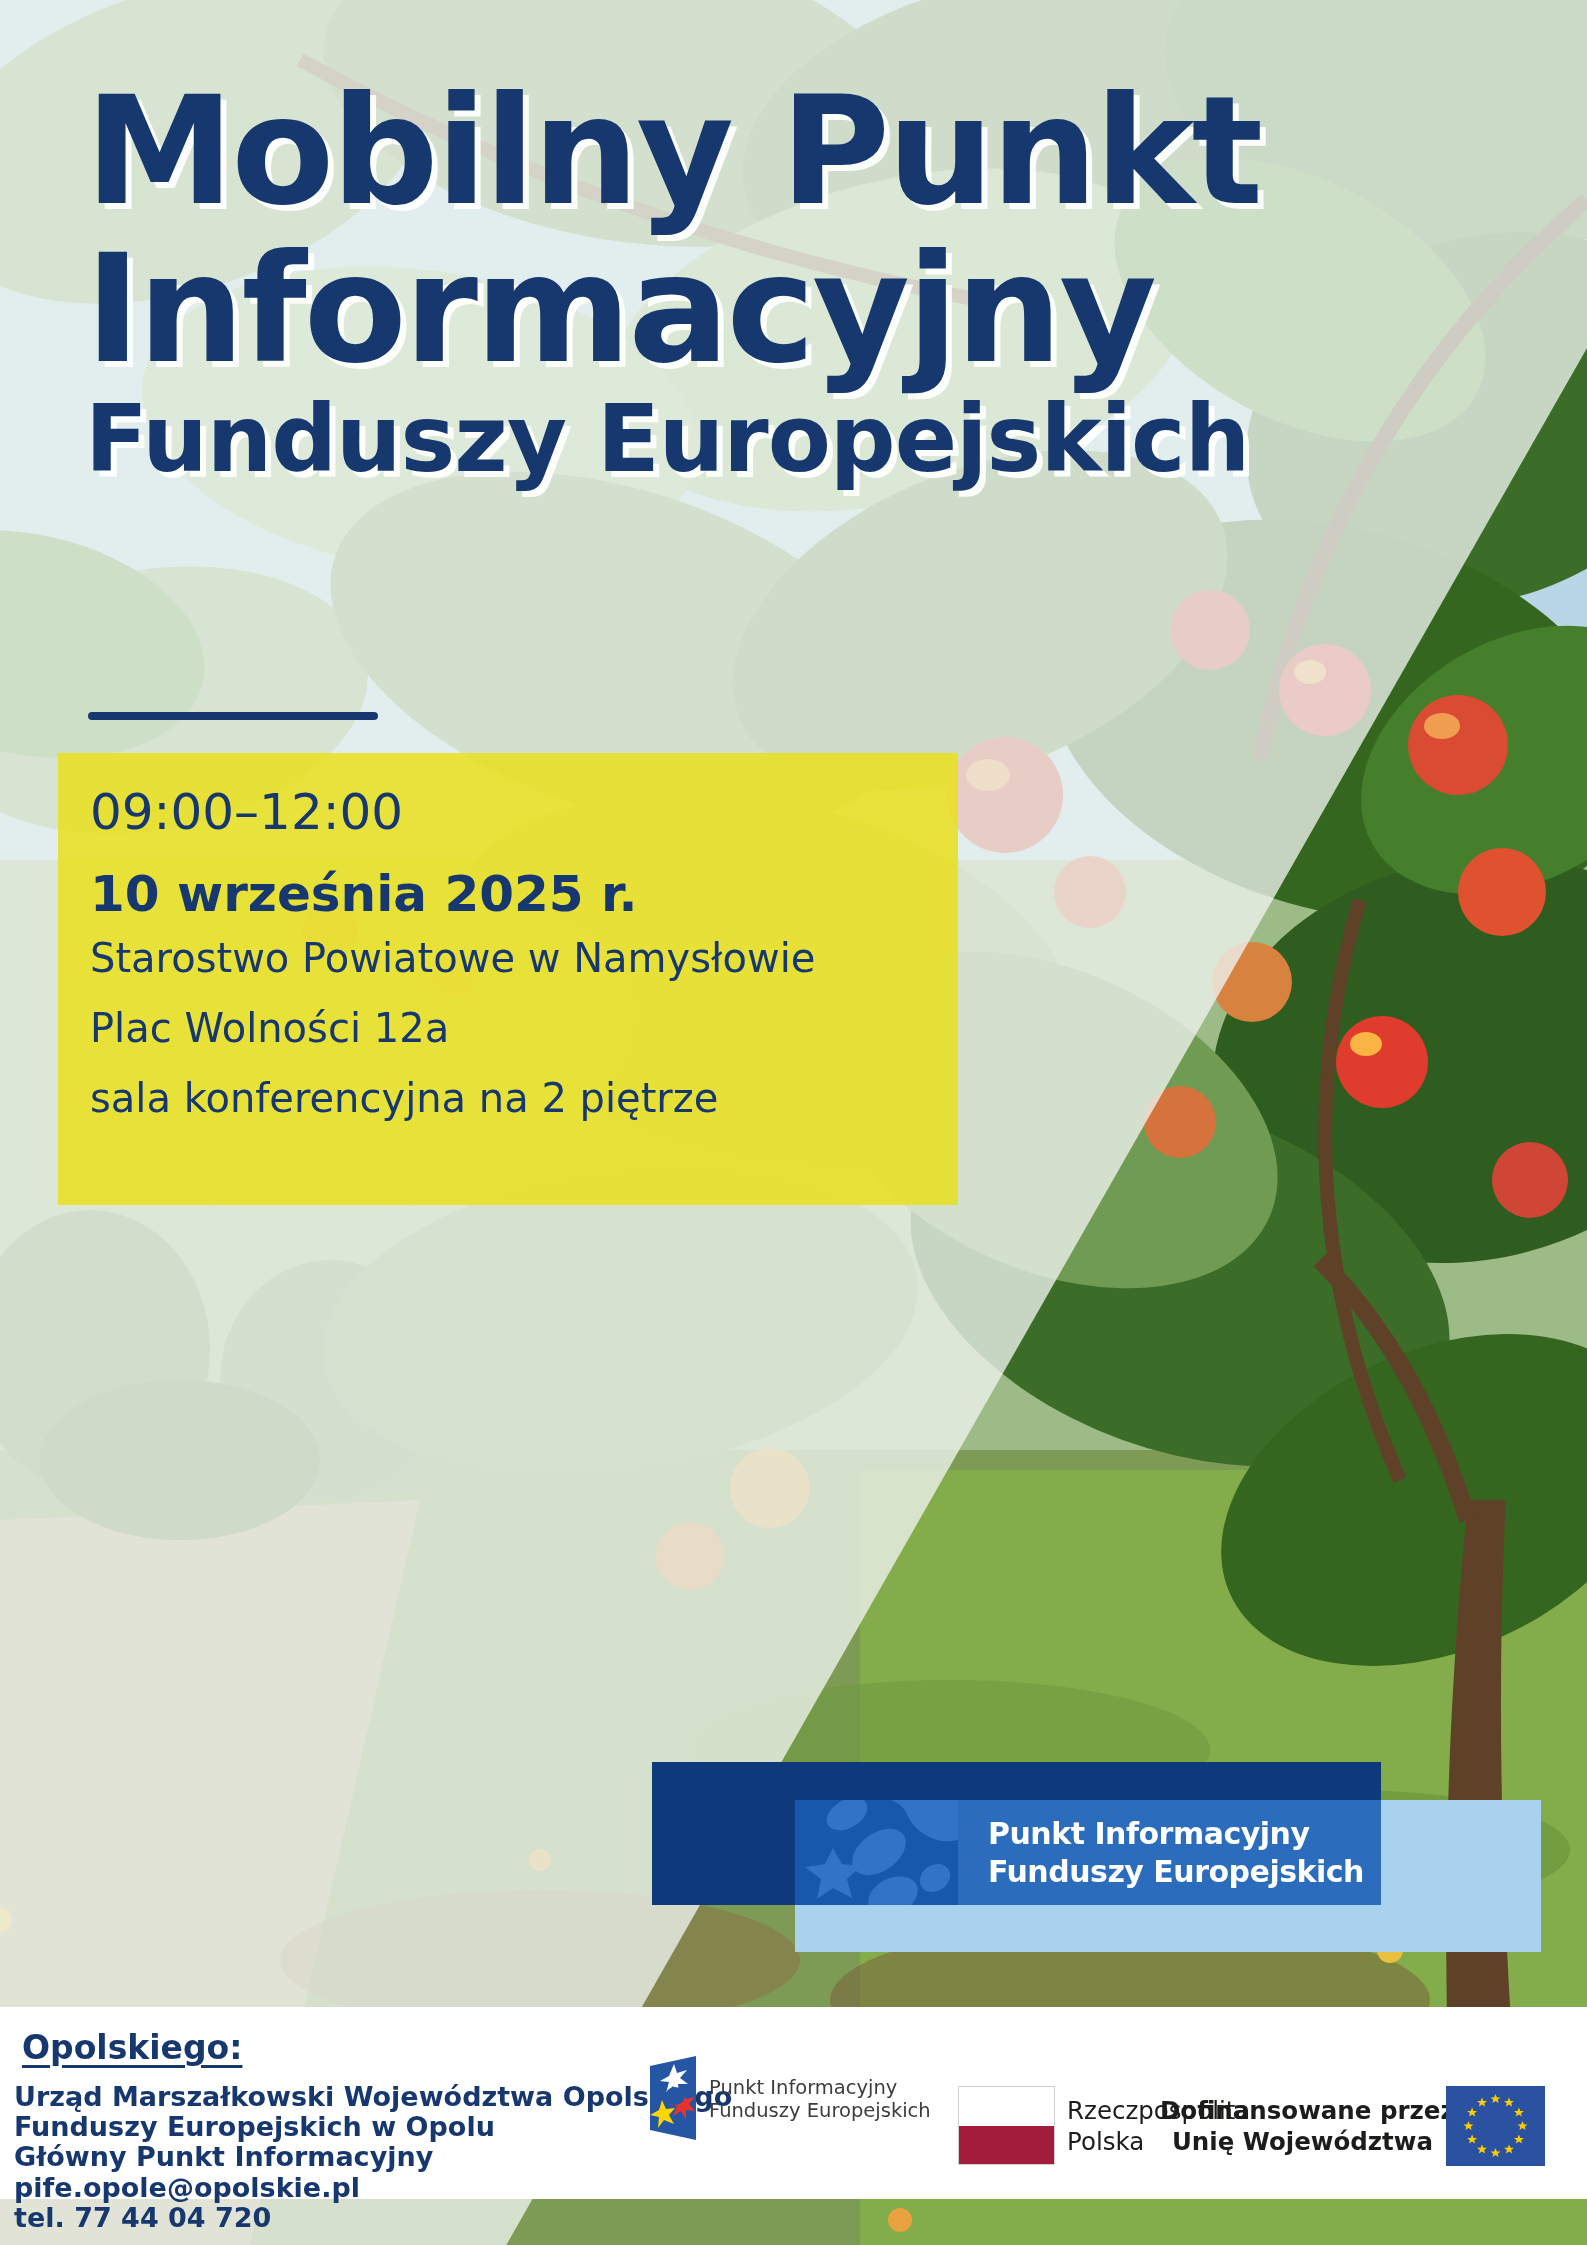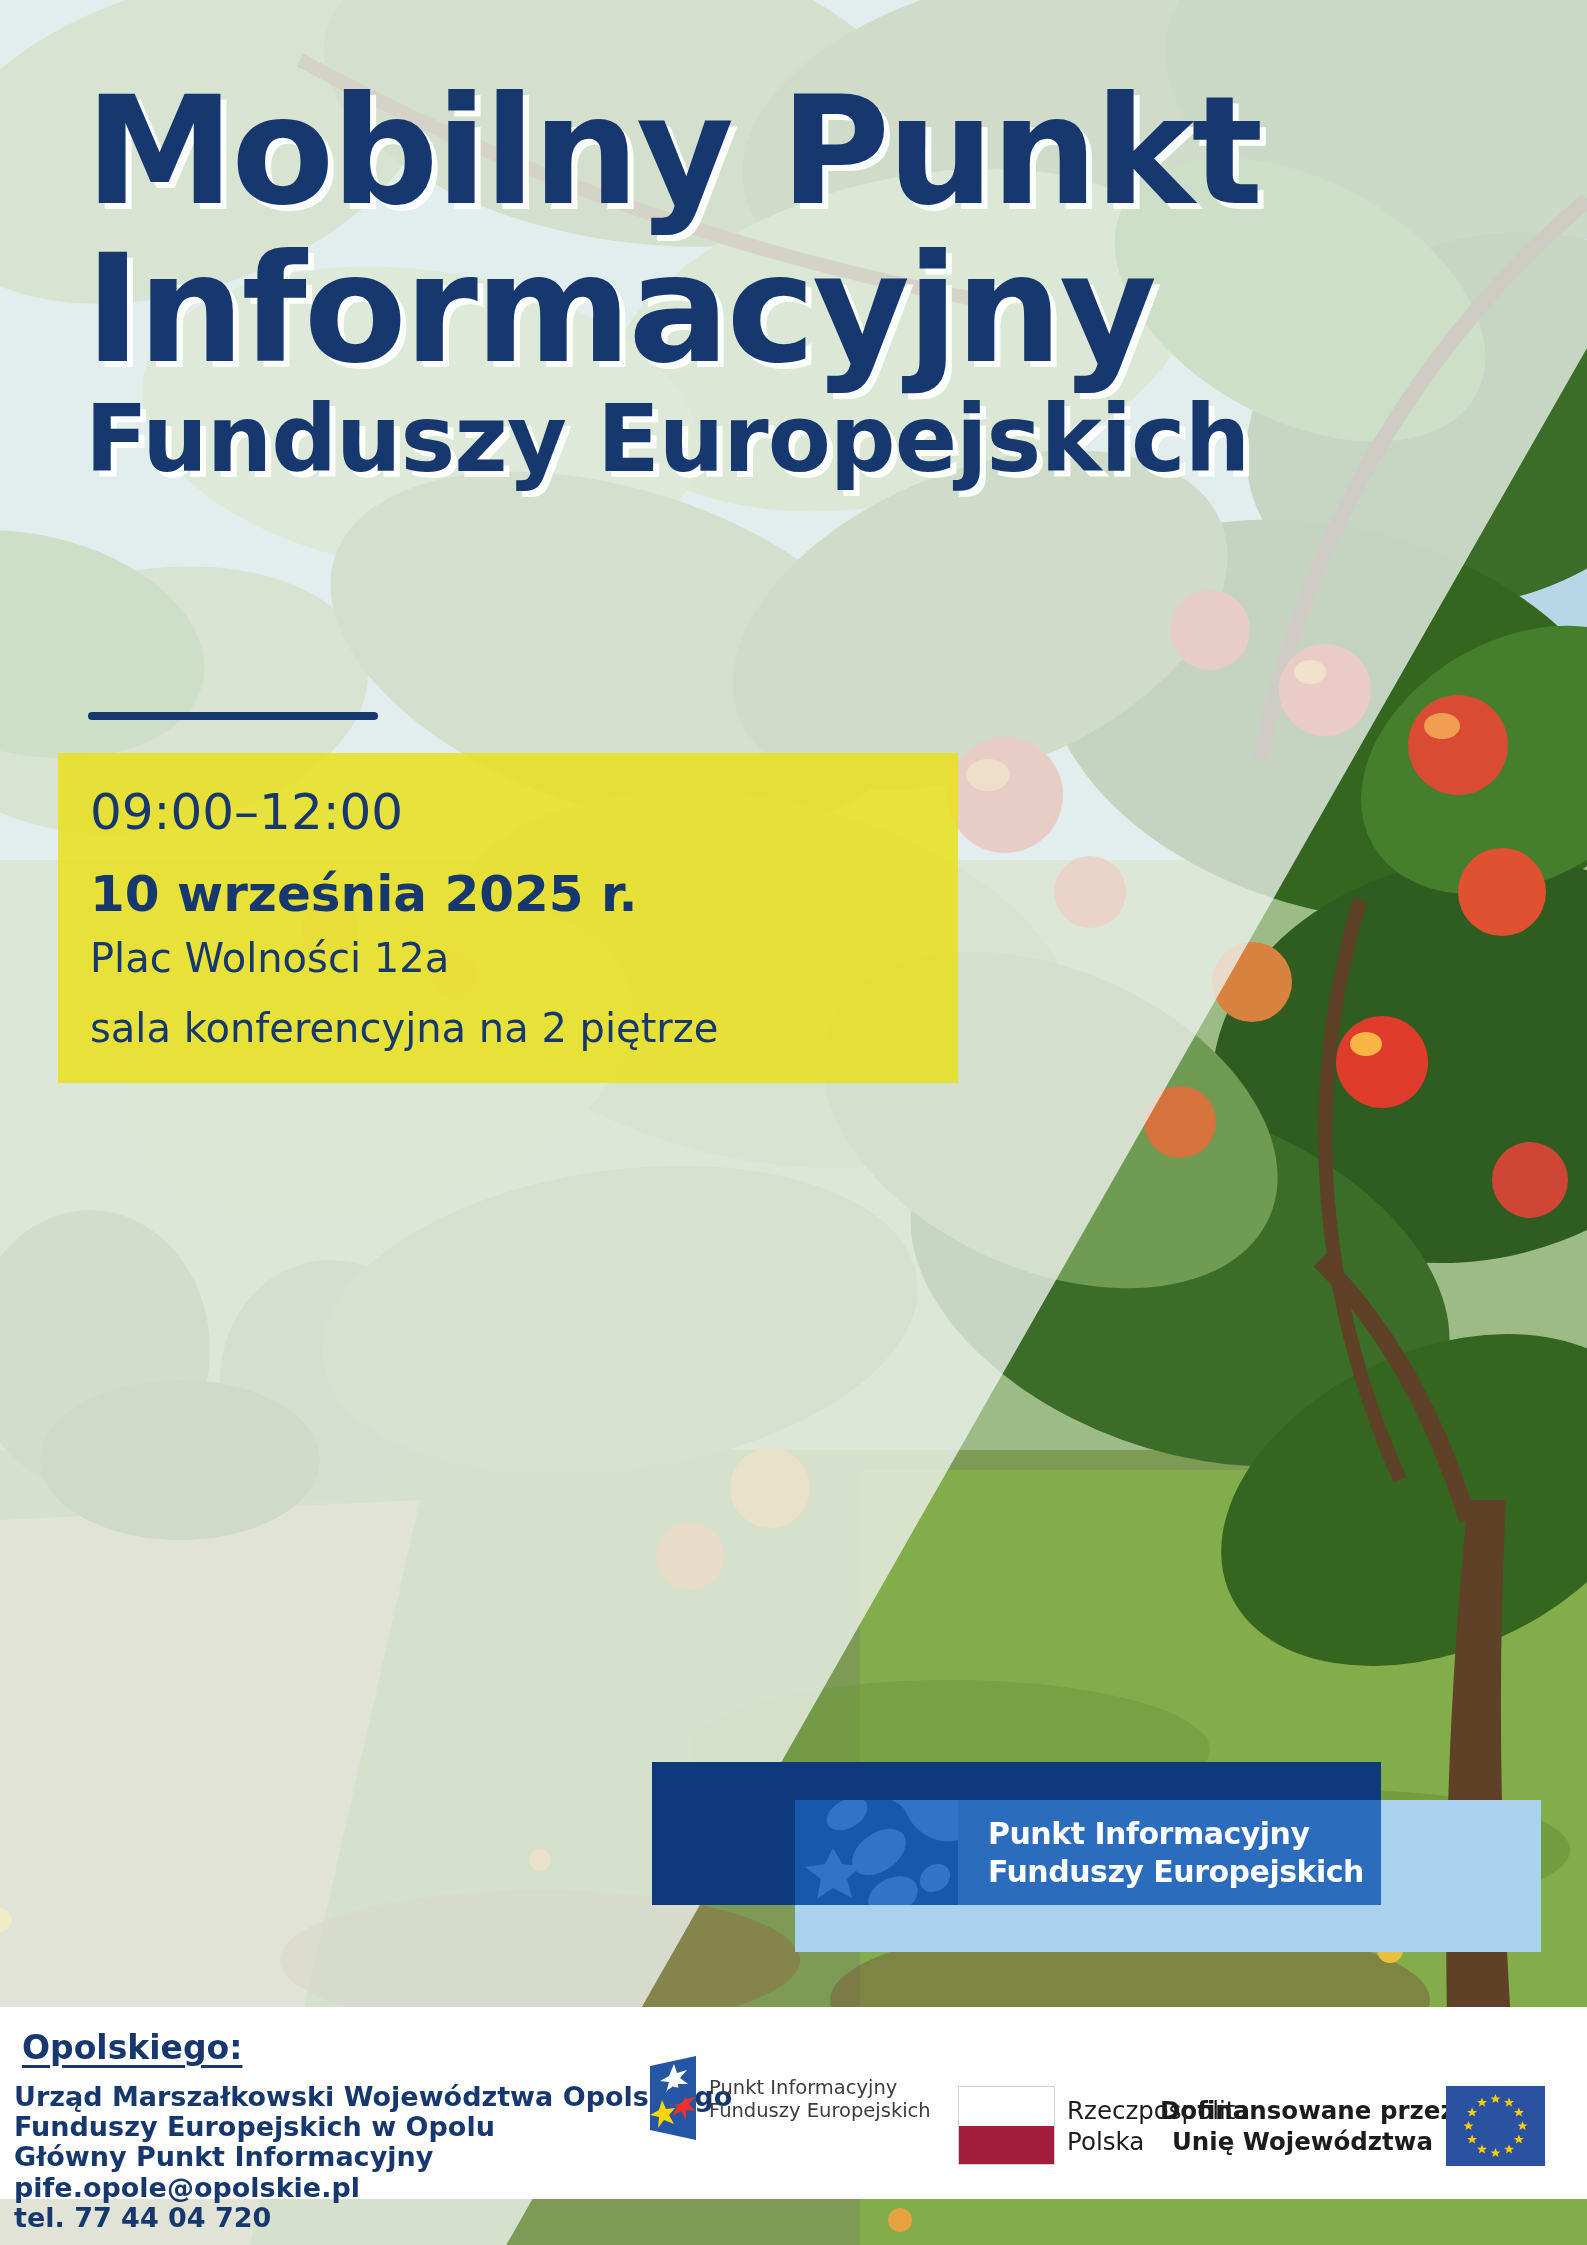--- a/index.html
+++ b/index.html
@@ -20,21 +20,21 @@
     position:absolute;left:85px;color:#17386f;font-weight:800;
     text-shadow:6px 6px 0 rgba(255,255,255,0.92);
     letter-spacing:-3px;white-space:nowrap;line-height:1;
   }
   .t1{top:76px;font-size:150px;}
   .t2{top:234px;font-size:150px;}
   .t3{top:394px;font-size:92px;letter-spacing:-1px;}
   .rule{position:absolute;left:88px;top:712px;width:290px;height:8px;background:#17386f;border-radius:4px;}
   
   .info-box{
-    position:absolute;left:58px;top:753px;width:900px;height:330px;
+    position:absolute;left:58px;top:753px;width:900px;height:452px;
     background:rgba(233,223,28,0.85);
     box-sizing:border-box;padding:30px 20px 0 32px;
     color:#17386f;
   }
   .info-time{font-size:50px;font-weight:400;margin-bottom:24px;}
   .info-date{font-size:50px;font-weight:700;margin-bottom:12px;}
   .info-line{font-size:40px;font-weight:400;margin-bottom:24px;}
   
   .band-light{position:absolute;left:795px;top:1800px;width:746px;height:152px;background:#a9d2ee;}
   .band-navy{position:absolute;left:652px;top:1762px;width:729px;height:143px;background:#0e3a7c;}
@@ -151,20 +151,21 @@
   <div class="fade"></div>
 
   <div class="title-line t1">Mobilny Punkt</div>
   <div class="title-line t2">Informacyjny</div>
   <div class="title-line t3">Funduszy Europejskich</div>
   <div class="rule"></div>
 
   <div class="info-box">
     <div class="info-time">09:00–12:00</div>
     <div class="info-date">10 września 2025 r.</div>
+    <div class="info-line">Starostwo Powiatowe w Namysłowie</div>
     <div class="info-line">Plac Wolności 12a</div>
     <div class="info-line">sala konferencyjna na 2 piętrze</div>
   </div>
 
   <div class="band-light"></div>
   <div class="band-navy"></div>
   <div class="logo-square">
     <svg width="163" height="105" viewBox="0 0 163 105">
       <g fill="#3273c8">
         <path d="M38,48 L47,64 L66,66 L52,79 L57,98 L38,88 L22,99 L26,79 L10,67 L30,64 Z"></path>

